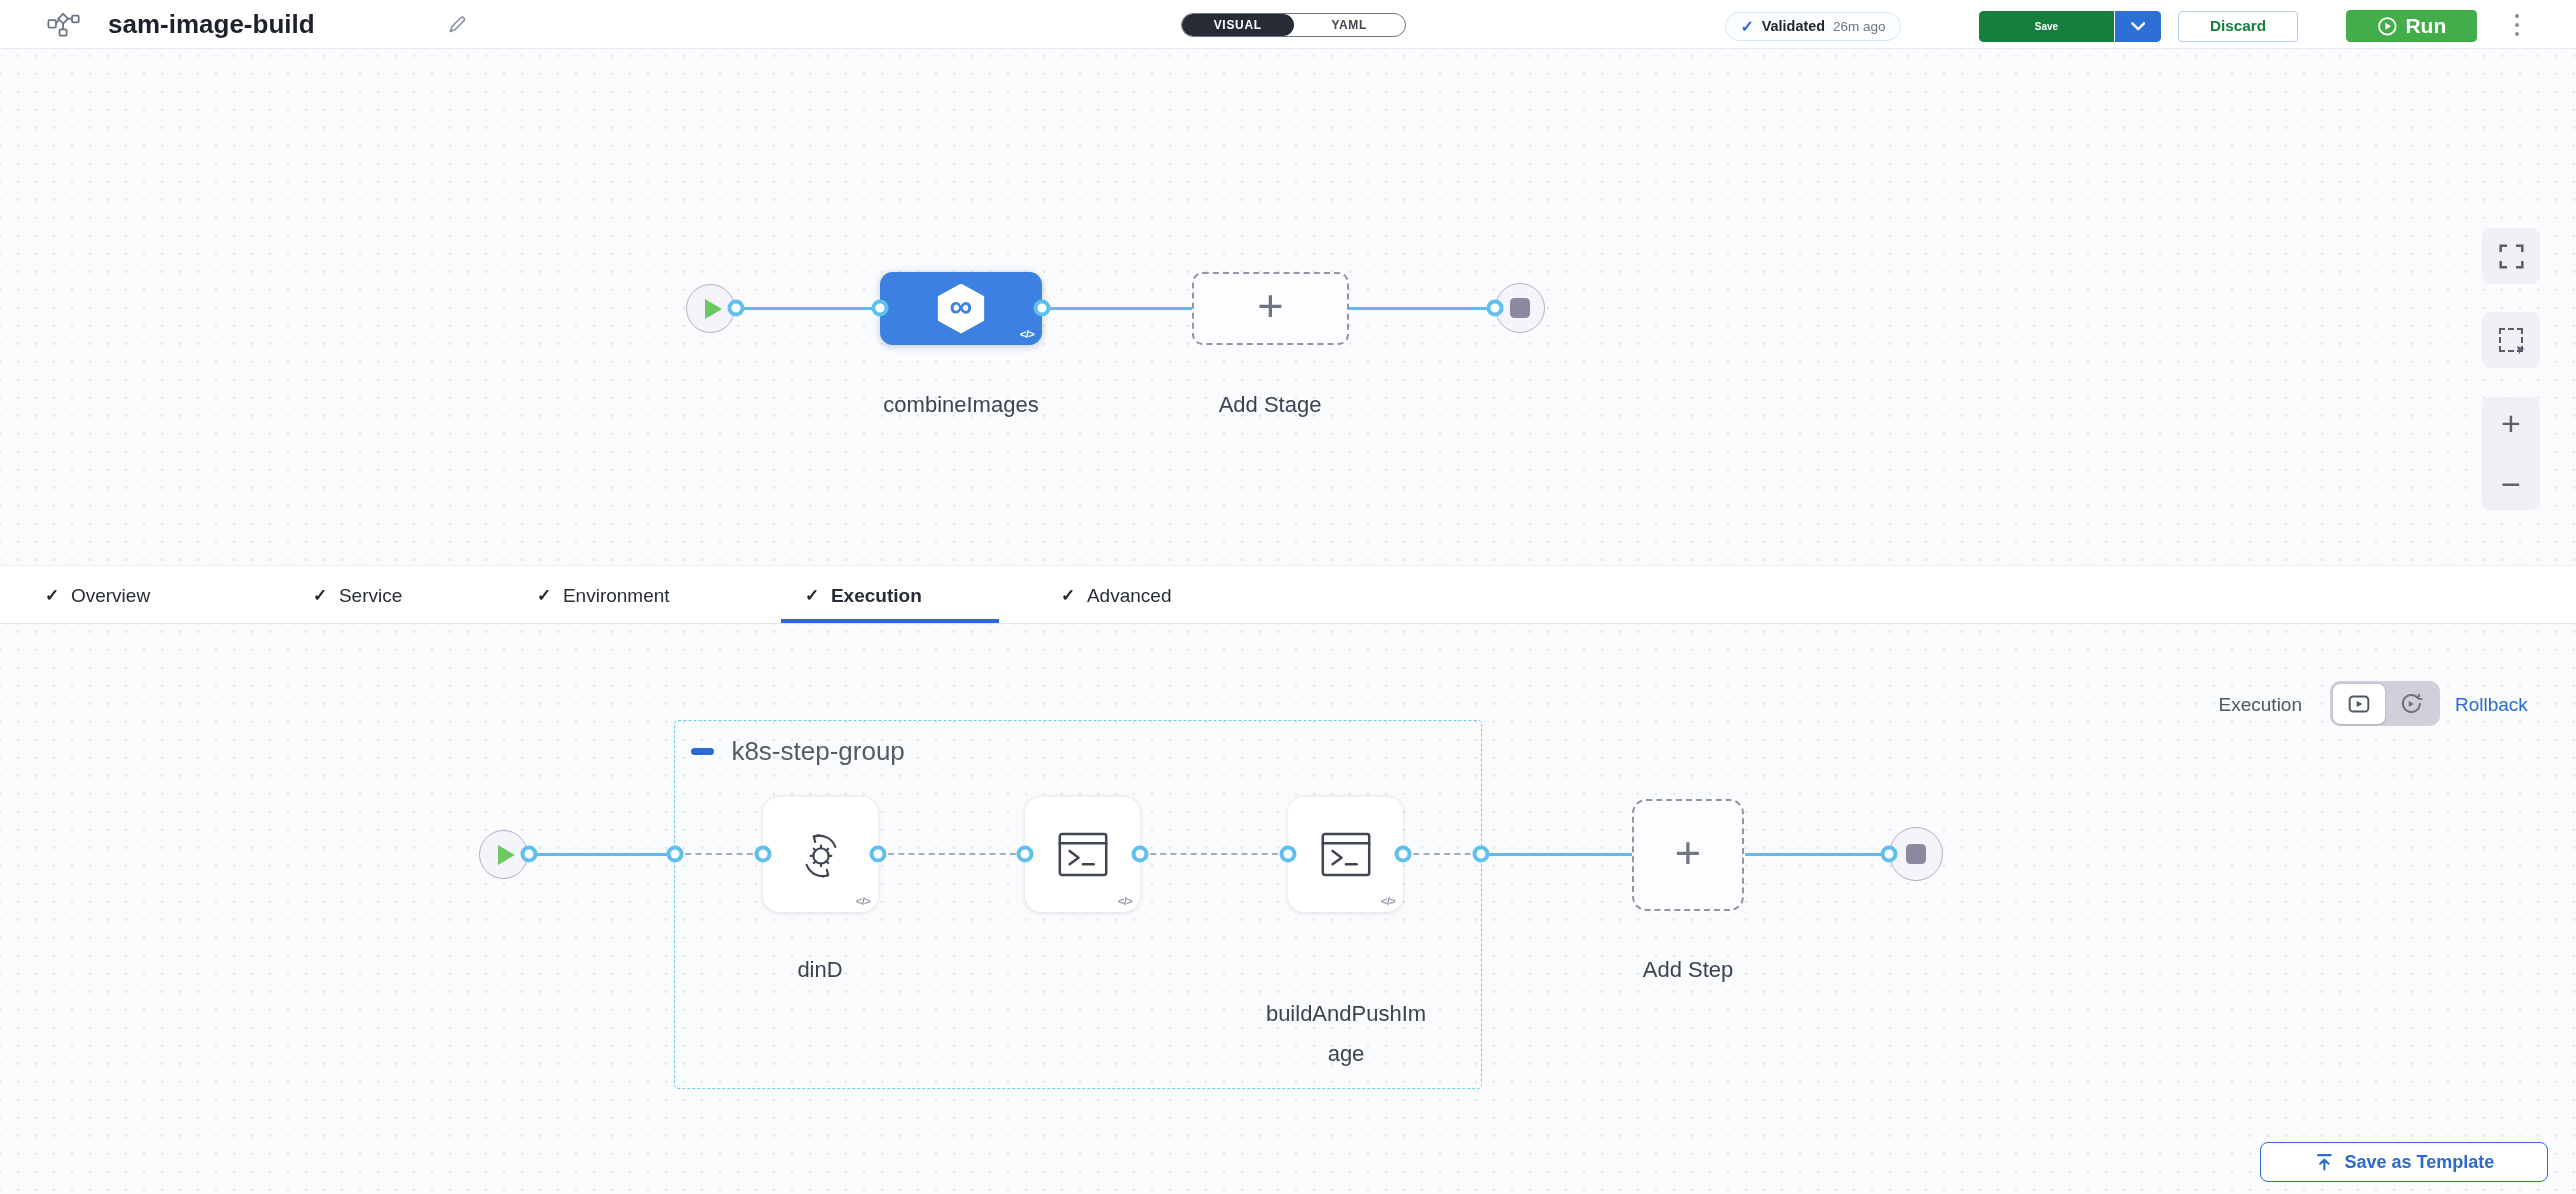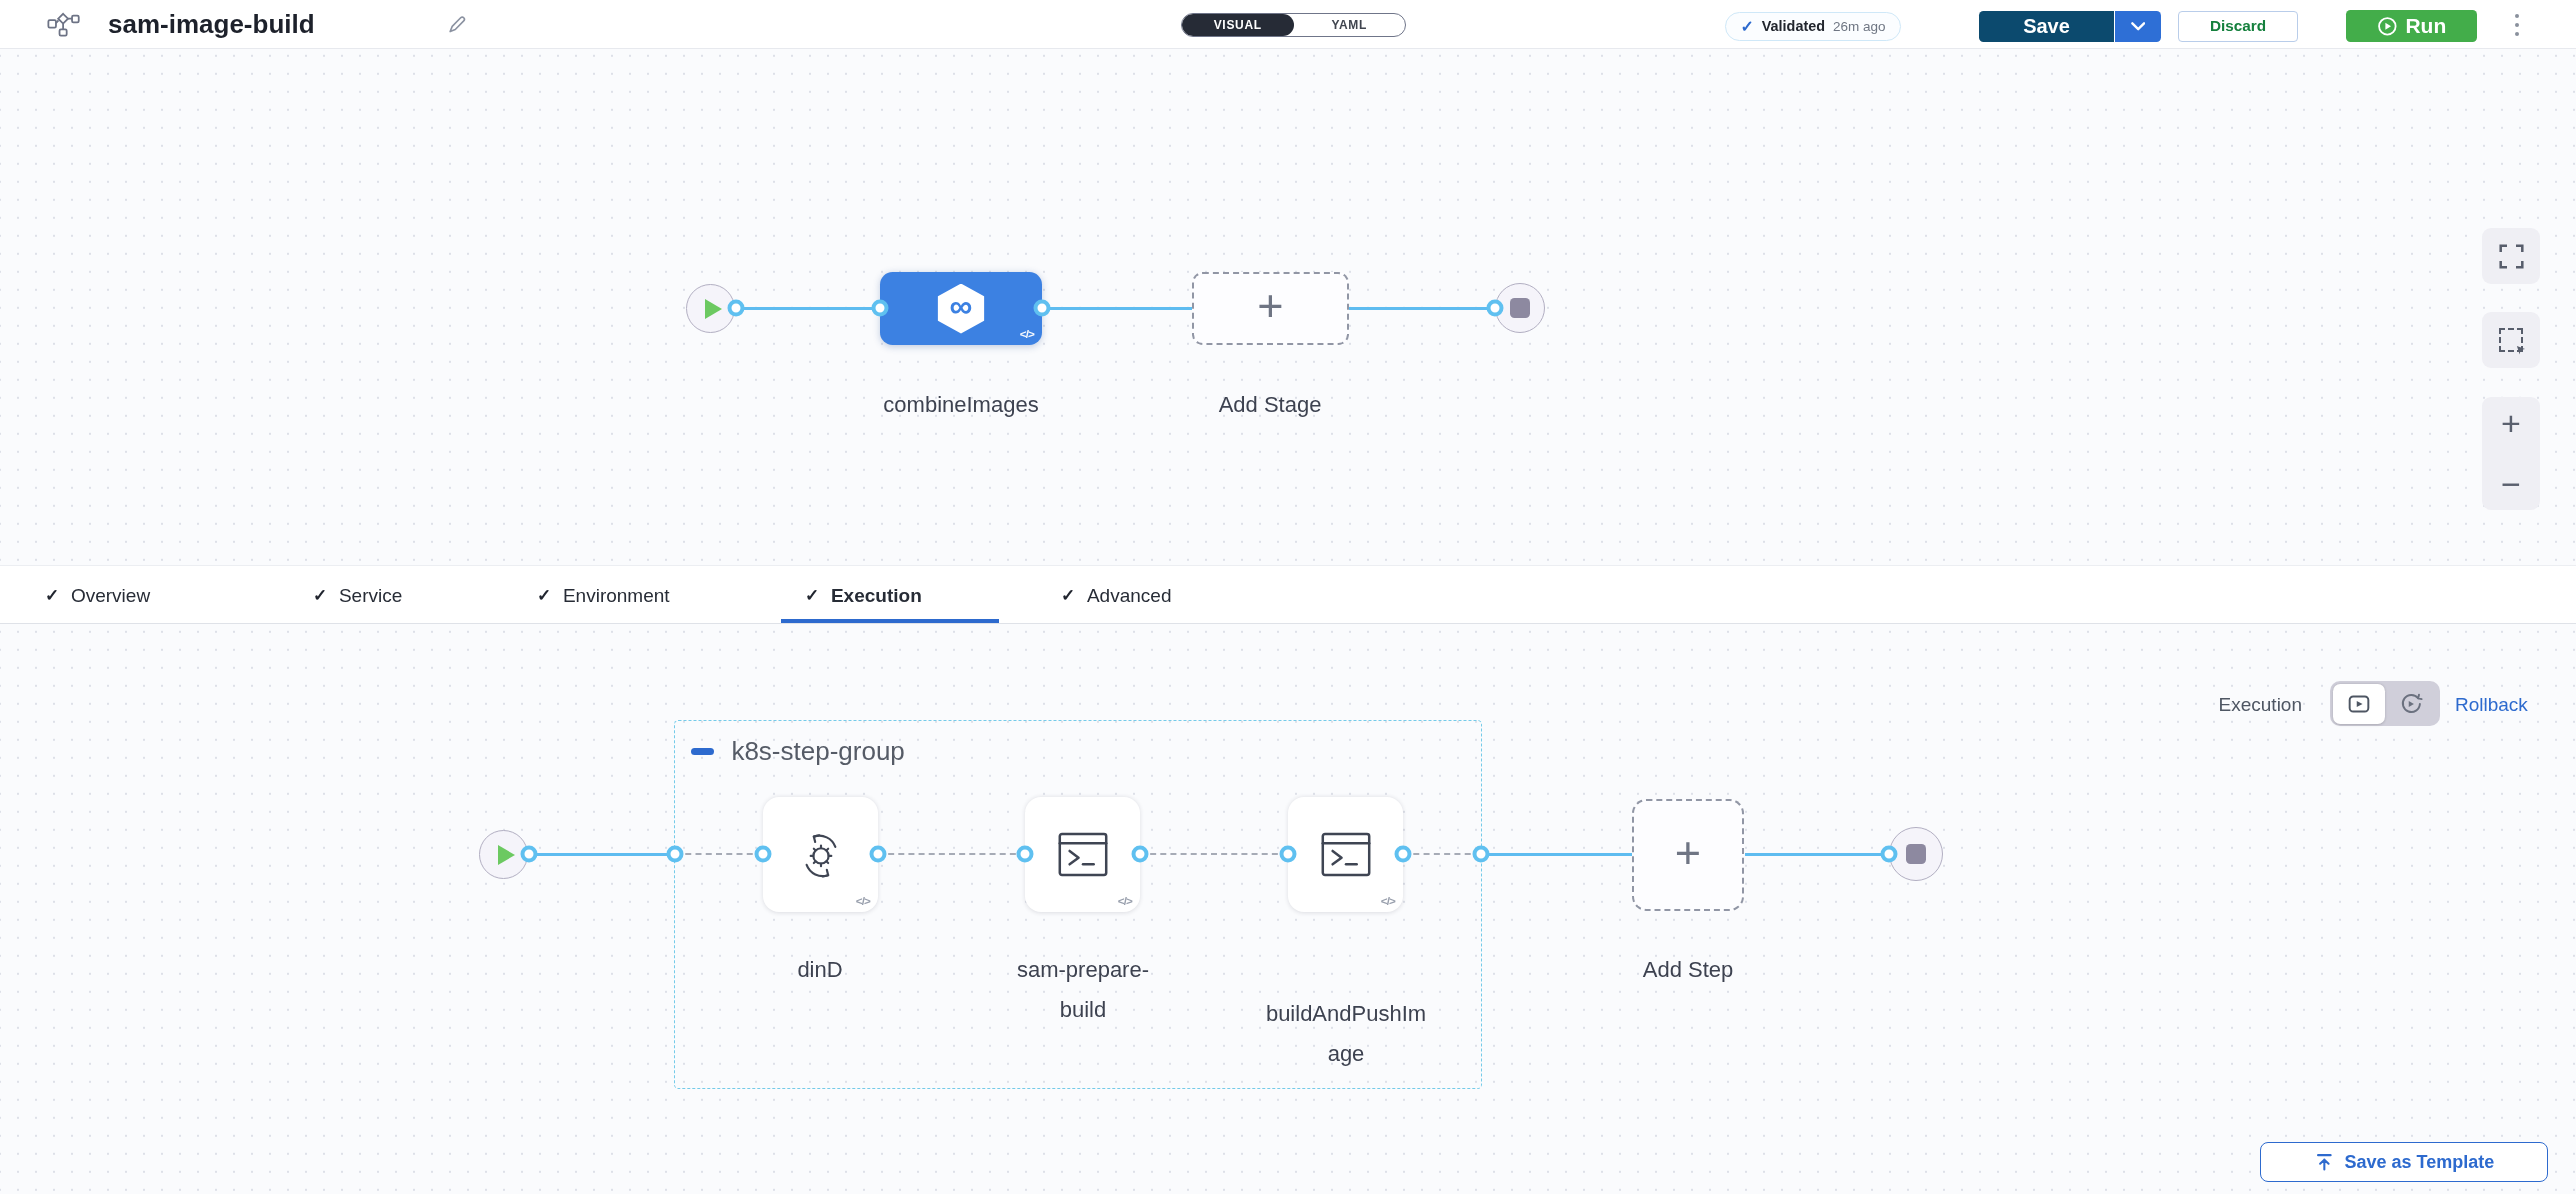--- a/index.html
+++ b/index.html
@@ -35,21 +35,21 @@
     position:absolute; left:1725px; top:11.7px; height:29px; padding:0 14.4px;
     border:1.3px solid #cfe8f8; background:#fbfdff; border-radius:14.4px;
     display:flex; align-items:center; gap:8px;
   }
   .validated-check { color:#2d6ace; font-size:16px; font-weight:bold; }
   .validated-label { font-size:14.4px; font-weight:bold; color:#22262e; }
   .validated-time  { font-size:13.5px; color:#6f7683; }
 
   .save-split { position:absolute; left:1979px; top:10.8px; height:31px; display:flex; }
   .save-main {
-    width:135px; background:#0c4a6e; color:#fff; font-size:20px; font-weight:bold;
+    width:135px; background:#15803d; color:#fff; font-size:10px; font-weight:bold;
     border:none; border-radius:4.5px 0 0 4.5px; display:flex; align-items:center; justify-content:center; cursor:pointer;
   }
   .save-caret {
     width:47px; background:#2e6fd6; border:none; border-left:1.8px solid #fff;
     border-radius:0 4.5px 4.5px 0; display:flex; align-items:center; justify-content:center; cursor:pointer;
   }
   .btn-discard {
     position:absolute; left:2178px; top:10.8px; width:120px; height:31px;
     background:#fff; border:1.3px solid #b9cdea; border-radius:4px;
     color:#15803d; font-size:15.3px; font-weight:bold; cursor:pointer;
@@ -372,24 +372,20 @@
   <div class="connector" style="left:1140px; top:854px;"></div>
   <div class="connector" style="left:1288px; top:854px;"></div>
   <div class="connector" style="left:1403px; top:854px;"></div>
   <div class="connector" style="left:1481px; top:854px;"></div>
   <div class="connector" style="left:1889px; top:854px;"></div>
 
   <div class="node-label" style="left:703px; top:950px; width:234px;">
     <div>dinD</div>
       <div></div>
   </div>
-  <div class="node-label" style="left:966px; top:950px; width:234px;">
-    <div>sam-prepare-</div>
-      <div>build</div>
-  </div>
   <div class="node-label" style="left:1229px; top:950px; width:234px;margin-top:44px;">
     <div>buildAndPushIm</div>
       <div>age</div>
   </div>
   <div class="node-label" style="left:1571px; top:950px; width:234px;">Add Step</div>
 
 </div>
 
 
 </body></html>

